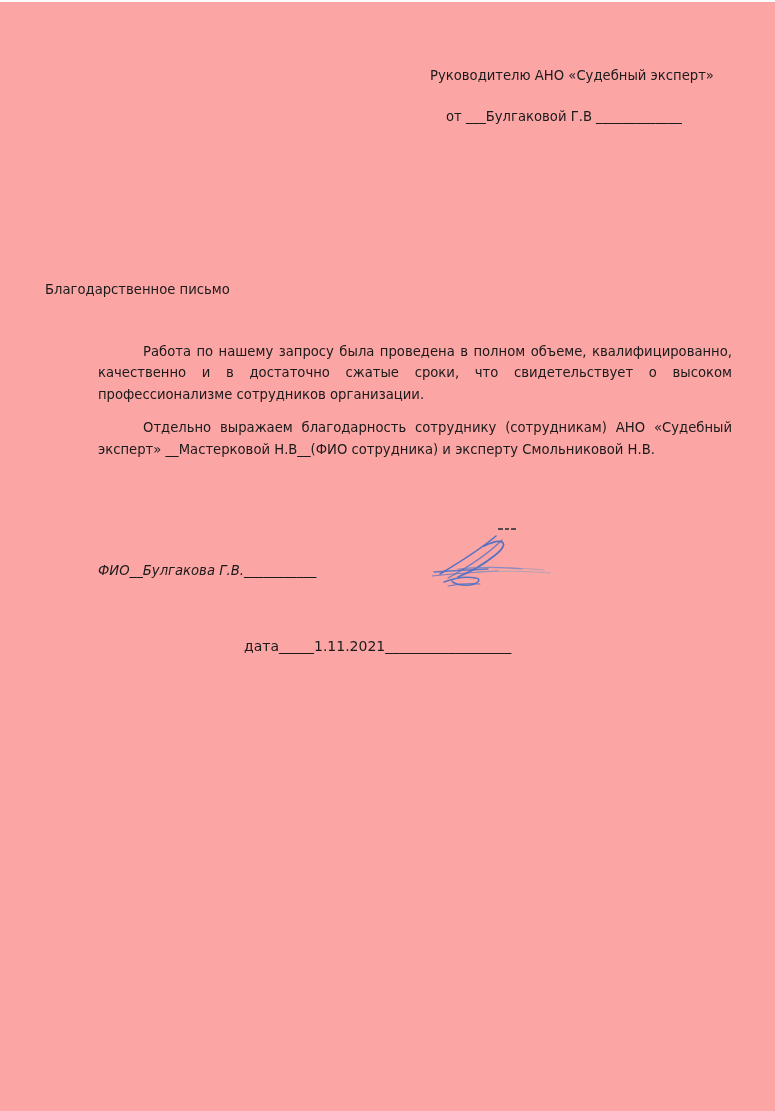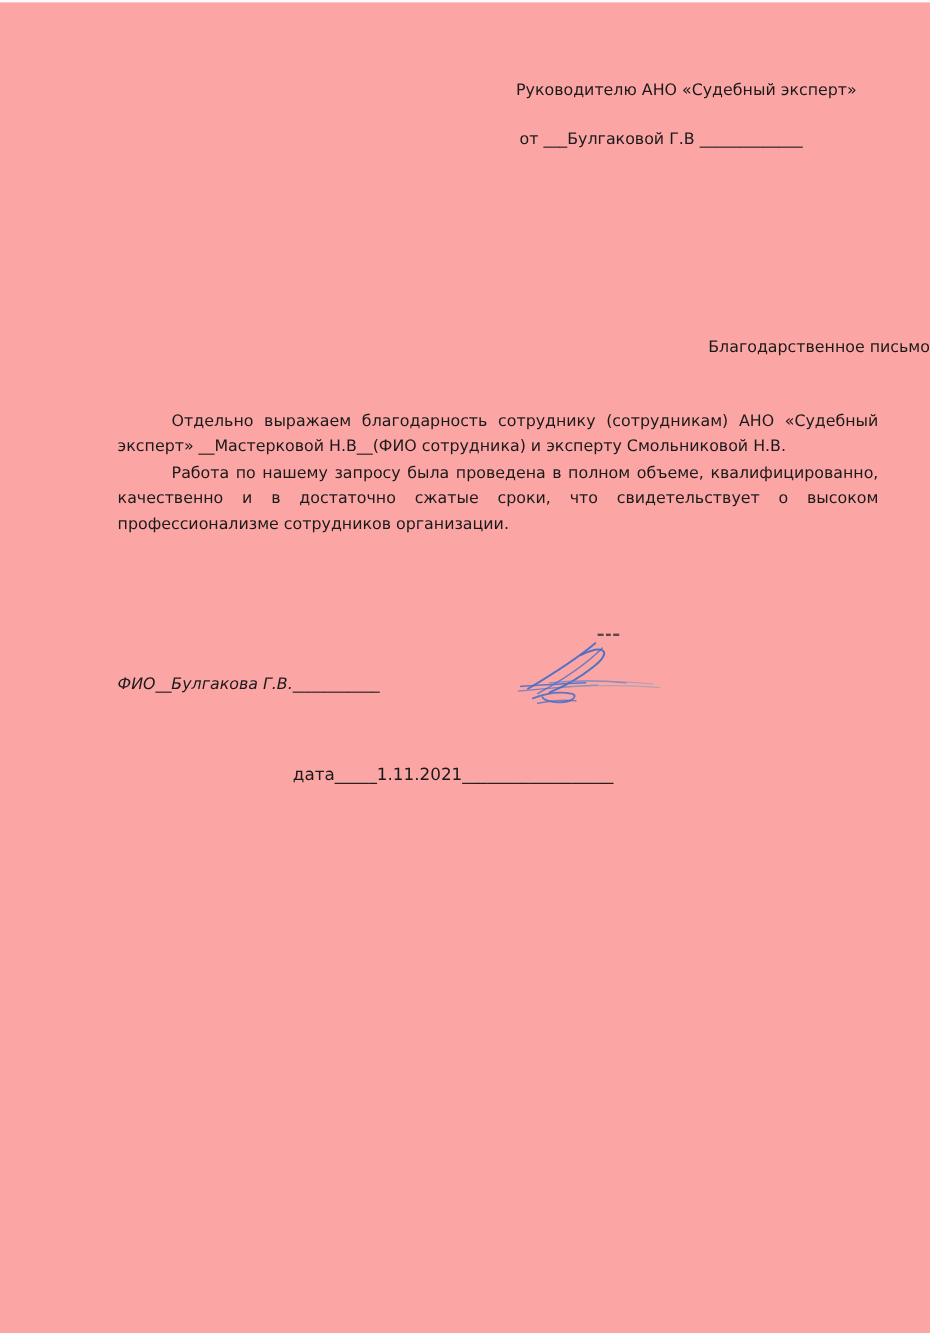--- a/index.html
+++ b/index.html
@@ -35,31 +35,31 @@
     font-size: 13.2px;
     line-height: 1.45;
   }
   .header-line-to {
     display: block;
     white-space: nowrap;
   }
   .header-line-from {
     display: block;
     margin-top: 22px;
-    margin-left: 3px;
+    margin-left: 16px;
     white-space: nowrap;
   }
 
   
   .doc-title {
     position: absolute;
     top: 282px;
     left: 0;
     width: 775px;
-    text-align: right;
+    text-align: left;
     font-size: 13.2px;
     padding-left: 45px;
     box-sizing: border-box;
   }
 
   
   .body-block {
     position: absolute;
     top: 341px;
     left: 98px;
@@ -126,25 +126,25 @@
   <div class="page-top-edge"></div>
 
   <div class="header-block">
     <span class="header-line-to">Руководителю АНО «Судебный эксперт»</span>
     <span class="header-line-from">от ___Булгаковой Г.В _____________</span>
   </div>
 
   <div class="doc-title">Благодарственное письмо</div>
 
   <div class="body-block">
+    <p class="para">Работа по нашему запросу была проведена в полном объеме, квалифицированно, качественно и в достаточно сжатые сроки, что свидетельствует о высоком профессионализме сотрудников организации.</p>
     <p class="para last-of-block">
       <span>Отдельно выражаем благодарность сотруднику (сотрудникам) АНО «Судебный эксперт»</span>
       <span class="no-indent-line">__Мастерковой Н.В__(ФИО сотрудника) и эксперту  Смольниковой Н.В.</span>
     </p>
-    <p class="para">Работа по нашему запросу была проведена в полном объеме, квалифицированно, качественно и в достаточно сжатые сроки, что свидетельствует о высоком профессионализме сотрудников организации.</p>
   </div>
 
   <div class="signature-mark">
     <svg viewBox="0 0 140 72" xmlns="http://www.w3.org/2000/svg">
       <g fill="none" stroke="#4a6fc4" stroke-linecap="round" stroke-linejoin="round">
         <path d="M22 52 C42 40, 64 26, 78 14" stroke-width="1.6" opacity="0.95"></path>
         <path d="M30 56 C52 44, 72 30, 84 18" stroke-width="1.2" opacity="0.8"></path>
         <path d="M66 24 C74 20, 80 18, 84 20 C88 22, 84 28, 76 34 C66 42, 52 50, 40 55" stroke-width="1.7" opacity="0.95"></path>
         <path d="M16 50 C30 49, 50 48, 70 47" stroke-width="1.3" opacity="0.85"></path>
         <path d="M14 54 C34 52, 58 50, 80 49" stroke-width="1.1" opacity="0.7"></path>

